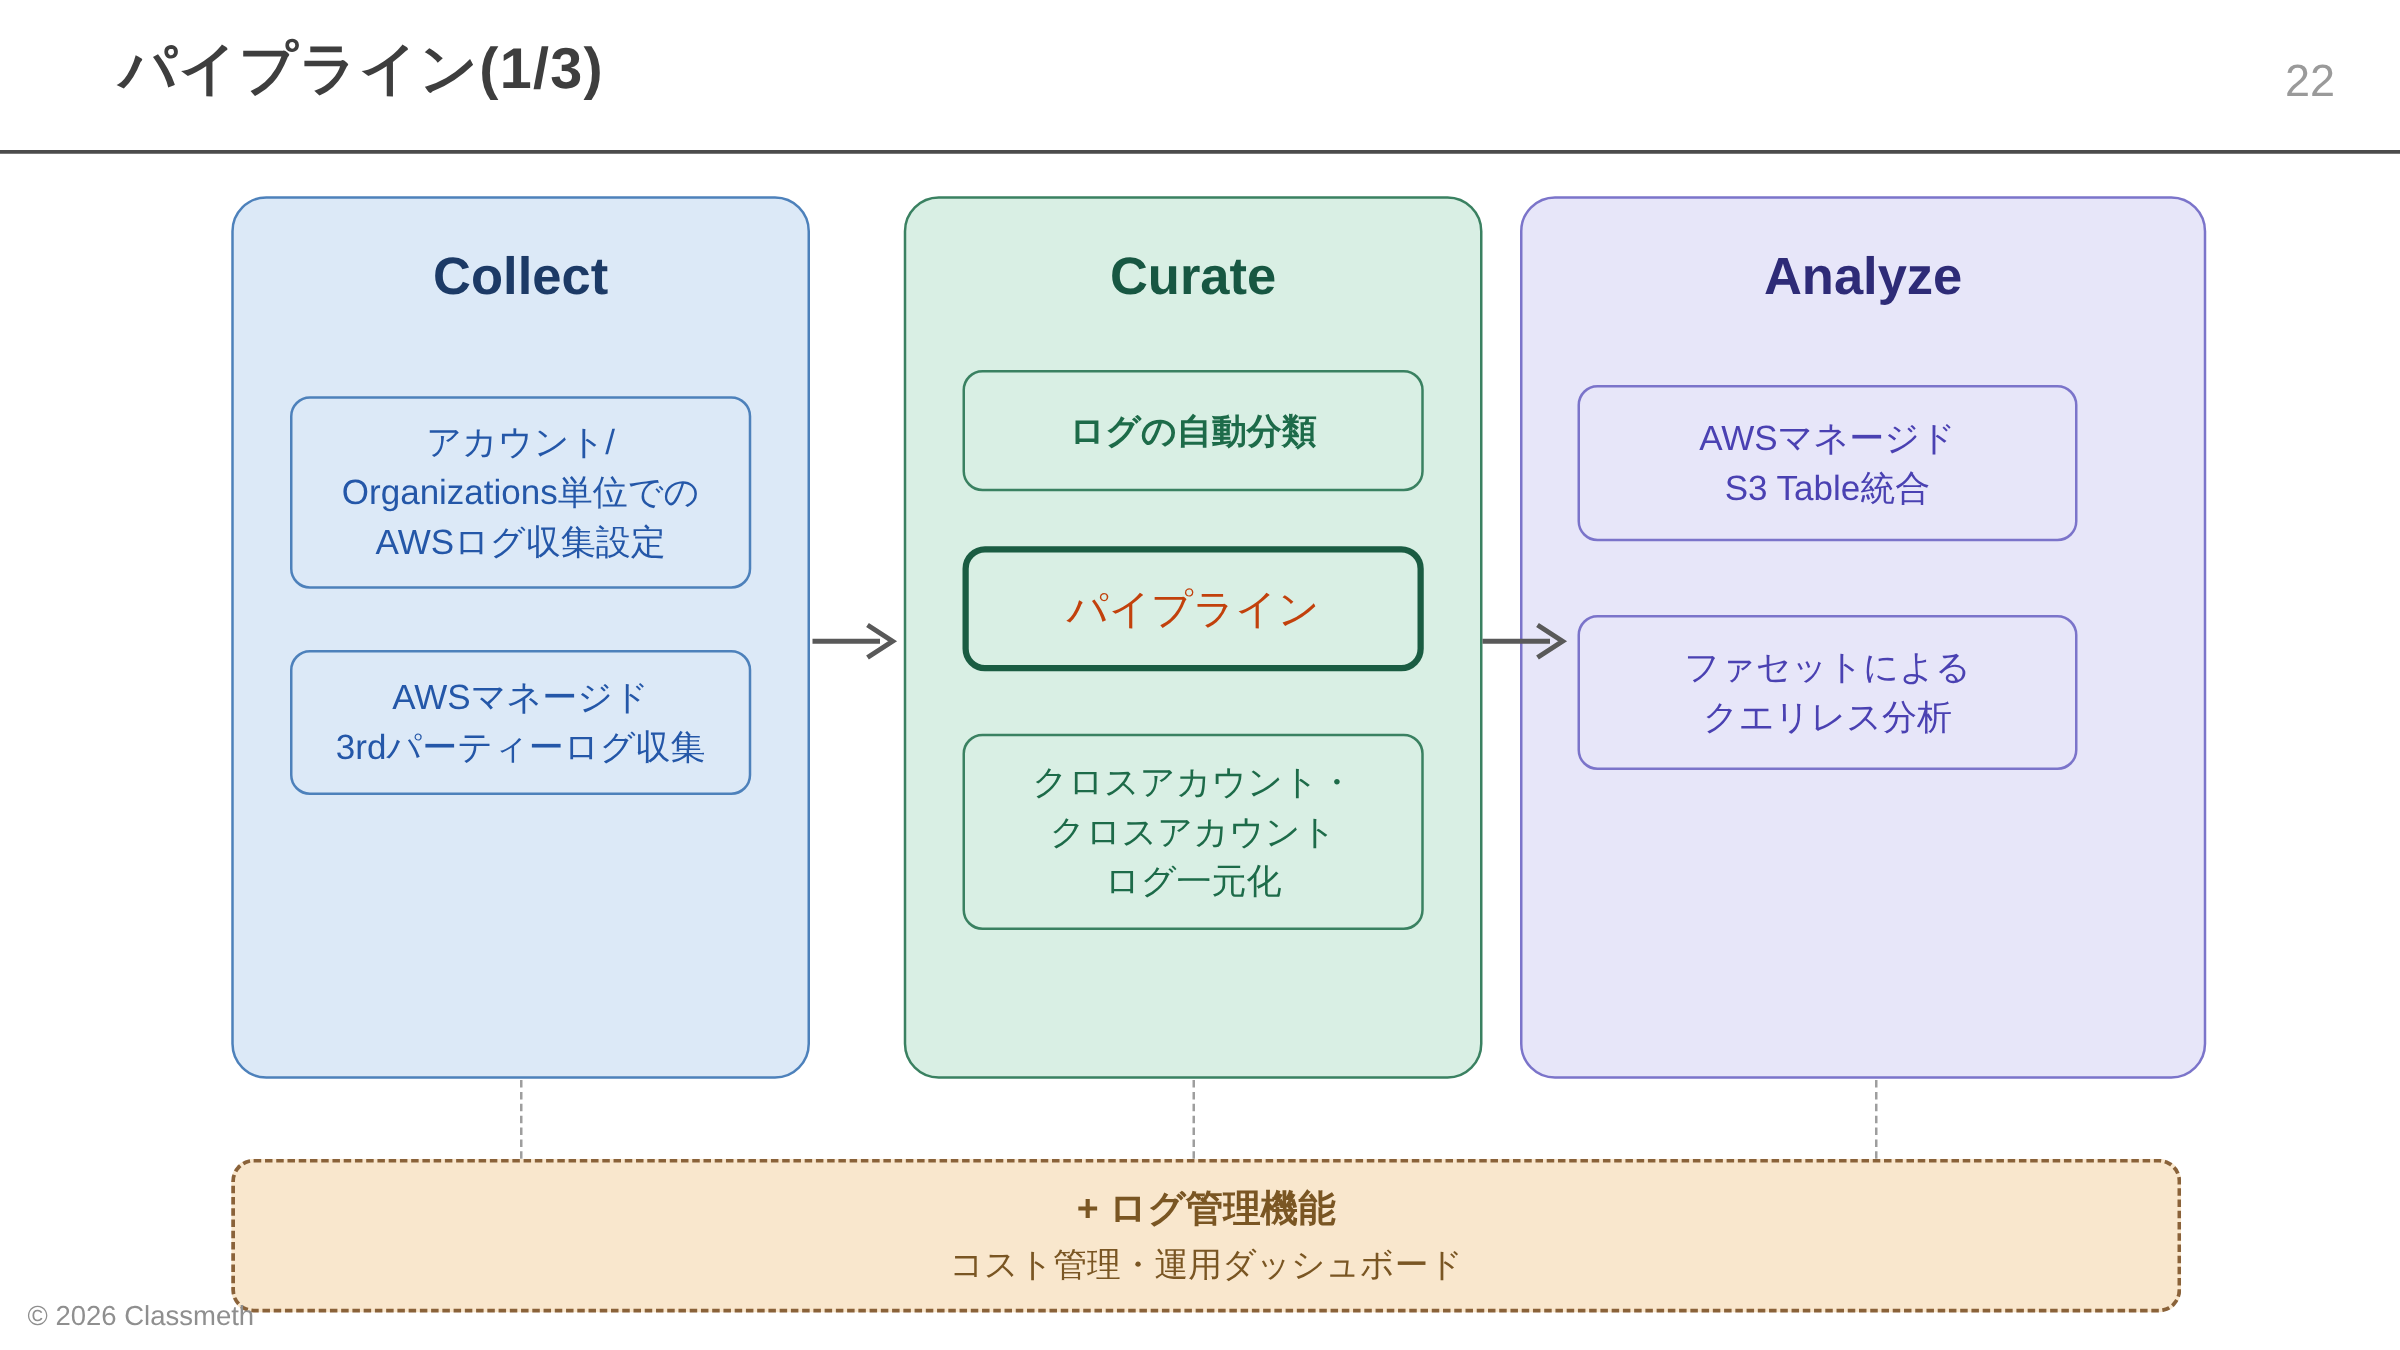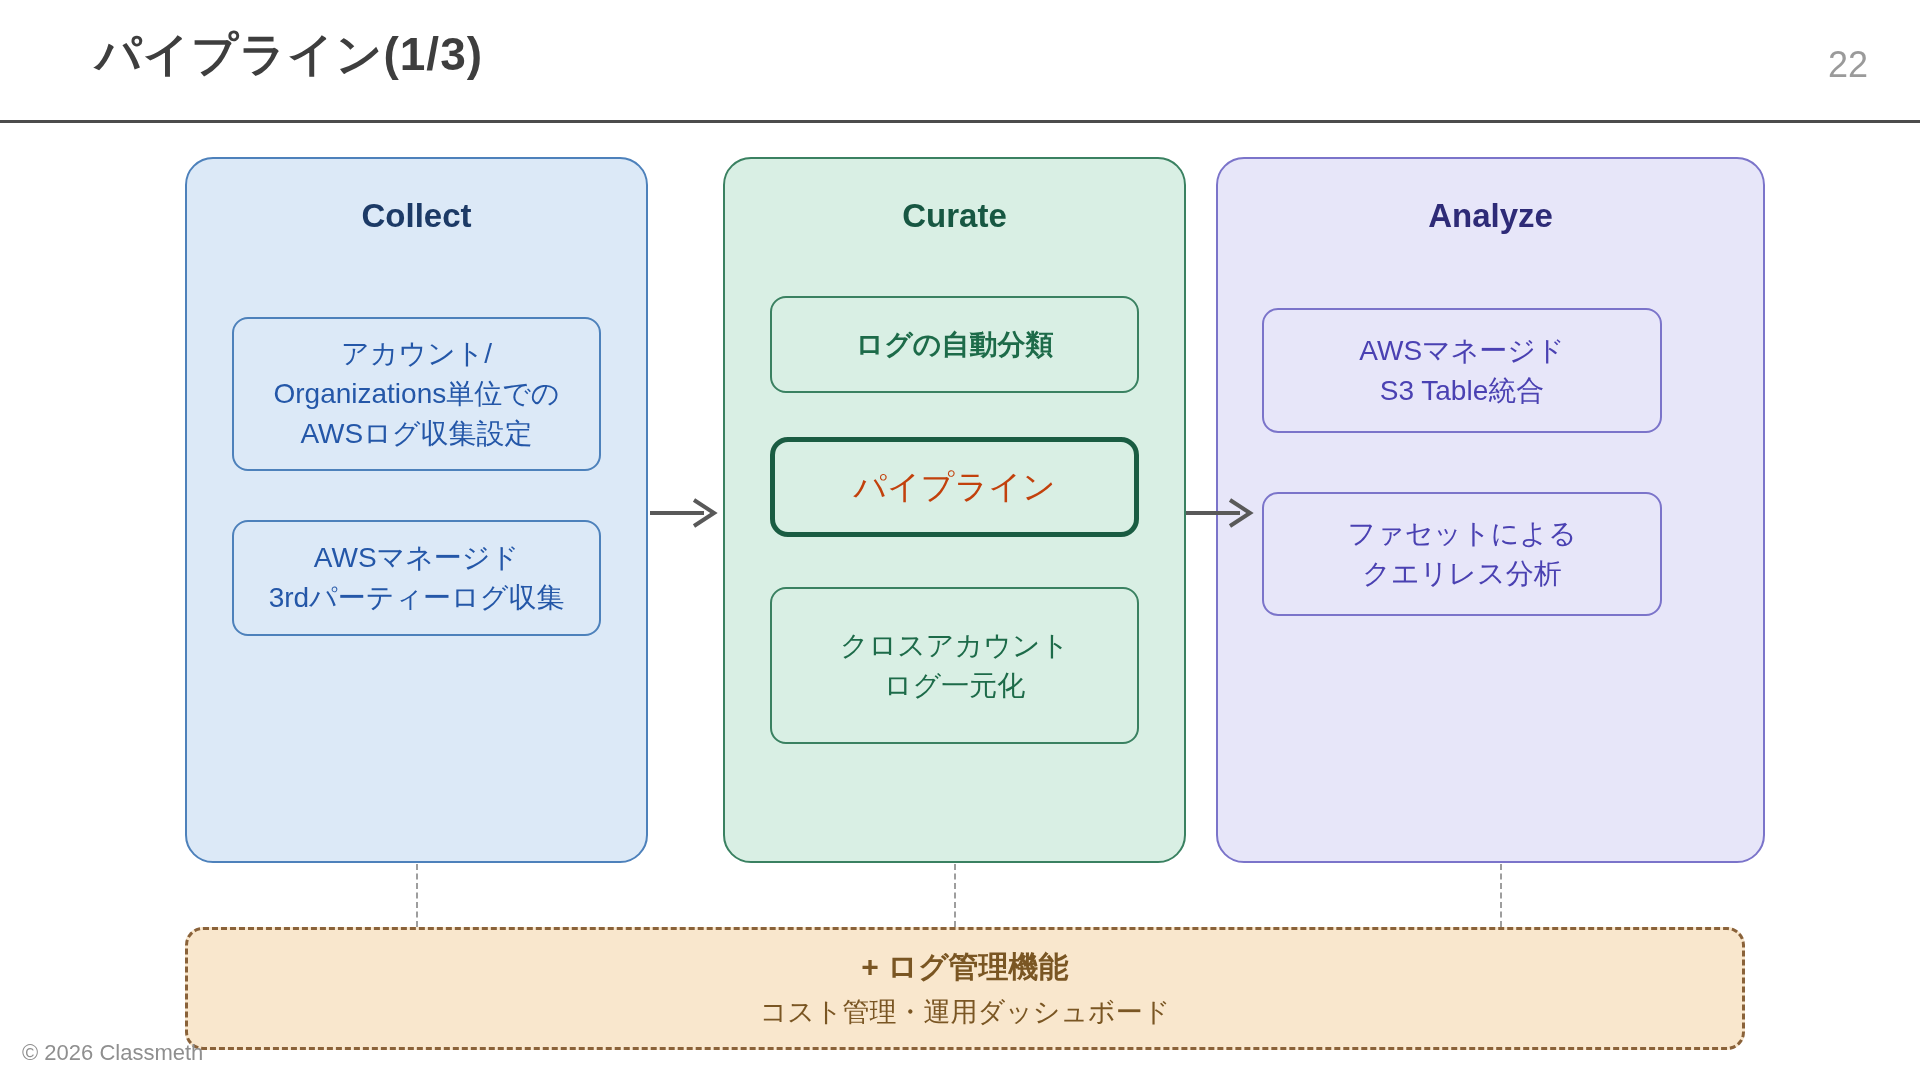--- a/index.html
+++ b/index.html
@@ -20,21 +20,21 @@
     position:absolute; top:120px; left:0; width:1920px; height:3px; background:#4c4c4c;
   }
   
   .col {
     position:absolute; top:157px; height:706px;
     border-radius:28px; border:2px solid; padding-top:38px;
   }
   .col-collect { left:185px;  width:463px; background:#dce9f7; border-color:#4d81bb; }
   .col-curate  { left:723px;  width:463px; background:#d9efe4; border-color:#3a8161; }
   .col-analyze { left:1216px; width:549px; background:#e7e6f9; border-color:#7b74ca; }
-  .col-header { text-align:center; font-size:33px; font-weight:bold; }
+  .col-header { text-align:center; font-size:42px; font-weight:bold; }
   .col-collect .col-header { color:#1c3a66; }
   .col-curate  .col-header { color:#175742; }
   .col-analyze .col-header { color:#2e2b77; }
   
   .box {
     position:absolute; border:2px solid; border-radius:16px;
     display:flex; flex-direction:column; justify-content:center; align-items:center;
     text-align:center; font-size:28px; line-height:1.42;
   }
   .col-collect .box { border-color:#4d81bb; color:#2457a8; left:45px; width:369px; }
@@ -101,20 +101,21 @@
 
   <section class="col col-curate">
     <h2 class="col-header">Curate</h2>
     <div class="box cu1">
       <div>ログの自動分類</div>
     </div>
     <div class="box cu2 emph">
       <div>パイプライン</div>
     </div>
     <div class="box cu3">
+      <div>クロスアカウント・</div>
       <div>クロスアカウント</div>
       <div>ログ一元化</div>
     </div>
   </section>
 
   <section class="col col-analyze">
     <h2 class="col-header">Analyze</h2>
     <div class="box an1">
       <div>AWSマネージド</div>
       <div>S3 Table統合</div>

